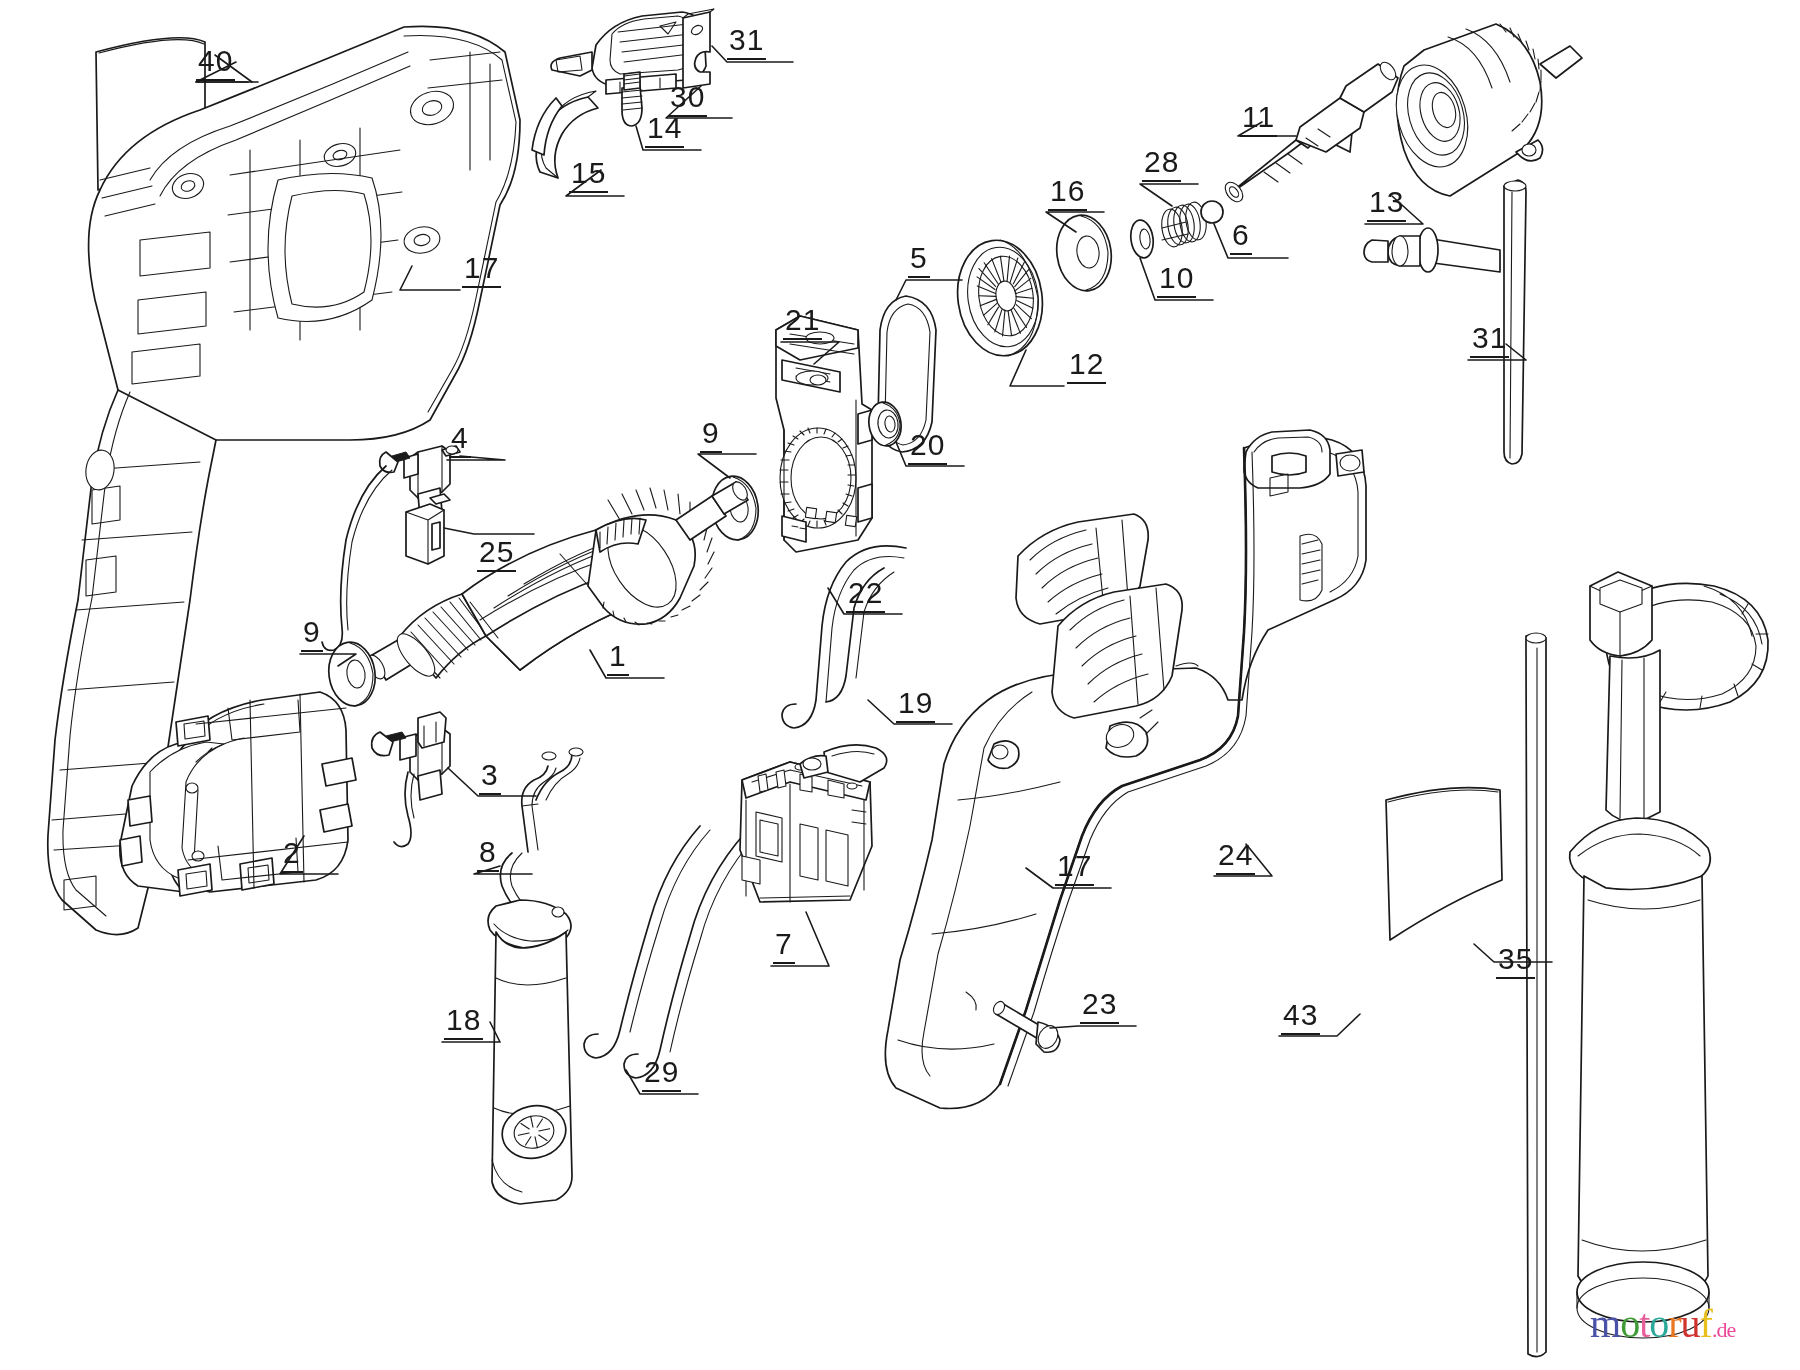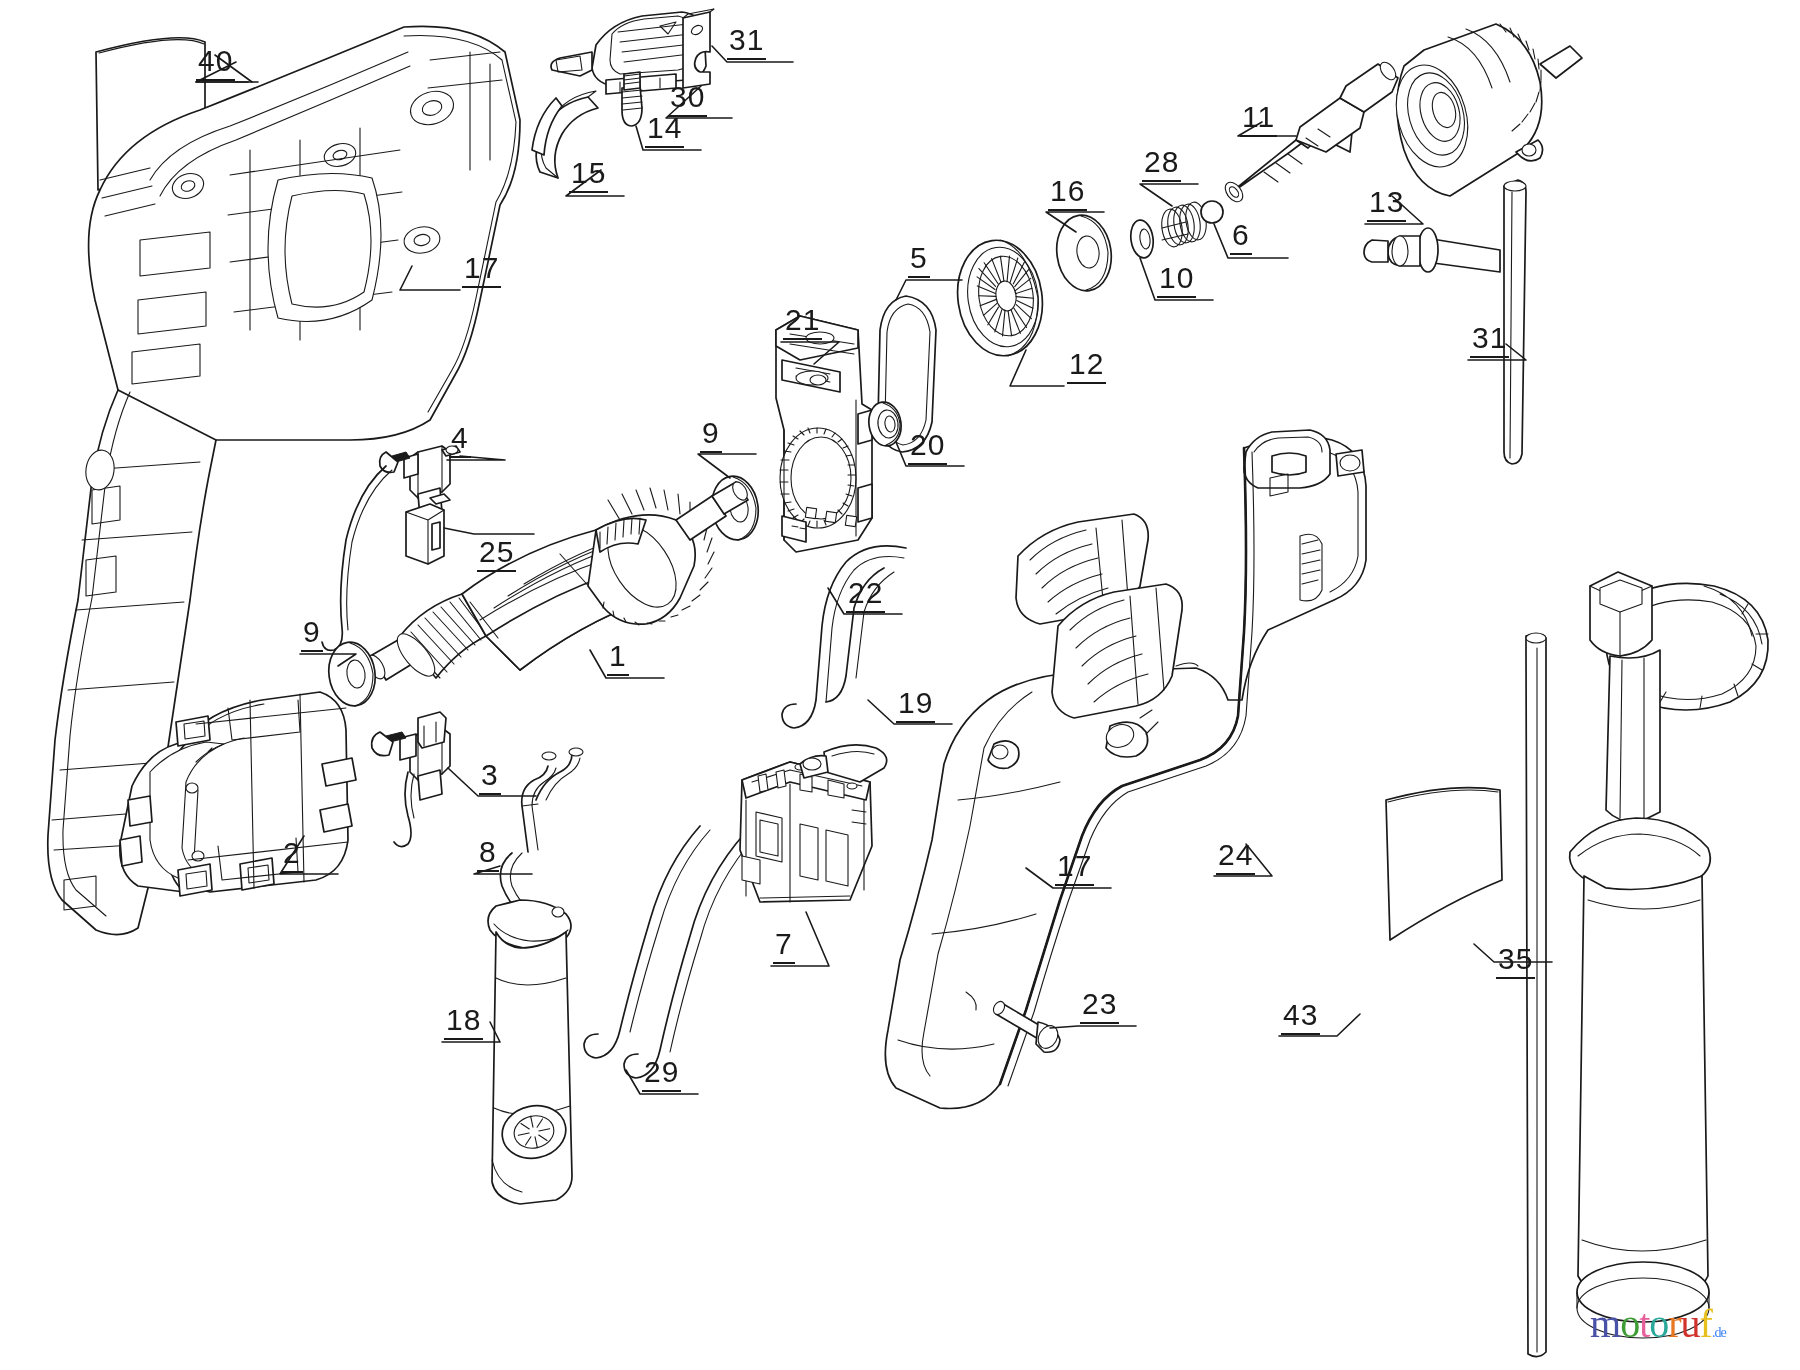--- a/index.html
+++ b/index.html
@@ -5,21 +5,21 @@
   html,body{margin:0;padding:0;background:#ffffff;}
   body{font-family:"Liberation Sans", sans-serif;}
   #sheet{position:relative;width:1800px;height:1370px;background:#fff;overflow:hidden;}
   #sheet svg.art{position:absolute;left:0;top:0;width:1800px;height:1370px;}
   .callout{position:absolute;font-family:"Liberation Sans", sans-serif;font-size:30px;color:#1a1a1a;
            letter-spacing:1px;line-height:1;white-space:nowrap;user-select:none;}
   .callout span.num{display:inline-block;padding:0 2px 3px 2px;border-bottom:2px solid #1a1a1a;}
   #wm{position:absolute;left:1590px;top:1300px;font-family:"Liberation Serif", serif;
       font-size:40px;letter-spacing:-1px;white-space:nowrap;user-select:none;}
   #wm i{font-style:normal;}
-  #wm .de{font-size:14px;color:#3b82f6;}
+  #wm .de{font-size:22px;color:#ec4899;}
 </style>
 </head>
 <body>
 
 <div id="sheet">
 
   <svg class="art" viewBox="0 0 1800 1370">
     <defs>
       <style>
         .ln{fill:none;stroke:#1a1a1a;stroke-width:1.7;stroke-linejoin:round;stroke-linecap:round;}

